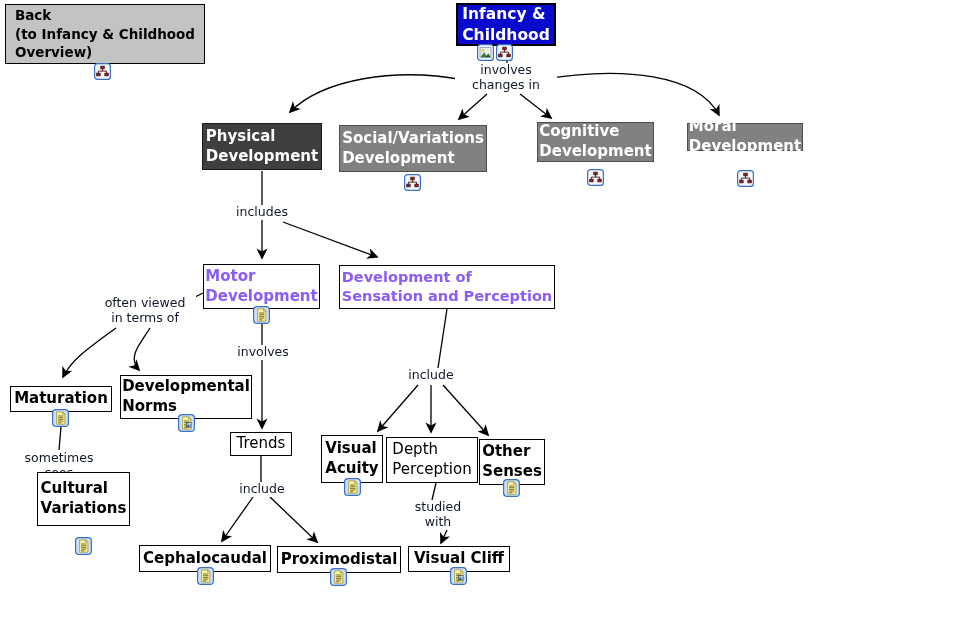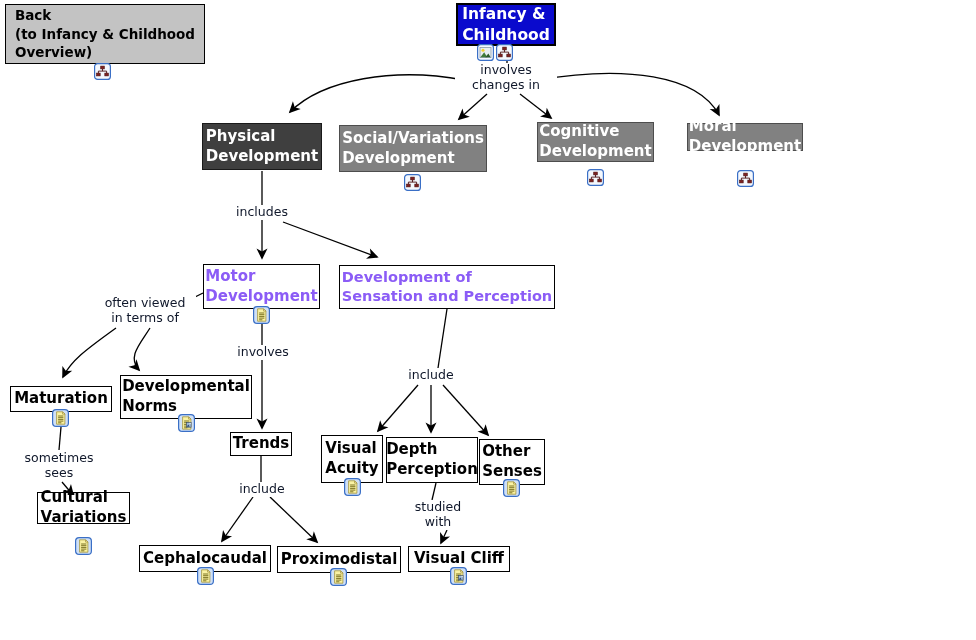--- a/index.html
+++ b/index.html
@@ -11,21 +11,21 @@
   .node{
     position:absolute;z-index:3;display:flex;align-items:center;justify-content:center;
     text-align:left;white-space:pre-line;box-sizing:border-box;line-height:1.32;
     font-weight:bold;font-size:15px;color:#000;background:#fff;border:1px solid #000;
   }
   .node-back{background:#c3c3c3;border:1px solid #000;font-size:13.5px;line-height:1.4;}
   .node-root{background:#0a0acd;color:#ffffff;border:2px solid #000;font-size:15.5px;}
   .node-dark{background:#3f3f3f;color:#fff;border:1px solid #1a1a1a;}
   .node-gray{background:#818181;color:#fff;border:1px solid #4d4d4d;}
   .node-bluetext{color:#8b5cf6;}
-  .node-normal{font-weight:bold;}
+  .node-normal{font-weight:normal;}
   .phrase{
     position:absolute;z-index:2;text-align:center;white-space:pre-line;
     font-size:12.5px;line-height:1.18;color:#0f172a;background:#fff;padding:0 1px;
   }
   .icon{position:absolute;z-index:3;width:17px;height:18px;}
   .icon svg{display:block;}
 </style>
 </head>
 <body>
 
@@ -91,21 +91,21 @@
   <div class="node node-gray" style="left:687px;top:123px;width:116px;height:28px">Moral
 Development</div>
   <div class="node node-bluetext" style="left:203px;top:264px;width:117px;height:45px">Motor
 Development</div>
   <div class="node node-bluetext" style="left:339px;top:265px;width:216px;height:44px;font-size:14.5px">Development of
 Sensation and Perception</div>
   <div class="node" style="left:10px;top:386px;width:102px;height:26px">Maturation</div>
   <div class="node" style="left:120px;top:375px;width:132px;height:44px">Developmental
 Norms</div>
   <div class="node node-normal" style="left:230px;top:432px;width:62px;height:24px">Trends</div>
-  <div class="node" style="left:37px;top:492px;width:93px;height:32px">Cultural
+  <div class="node" style="left:37px;top:472px;width:93px;height:54px">Cultural
 Variations</div>
   <div class="node" style="left:139px;top:545px;width:132px;height:27px">Cephalocaudal</div>
   <div class="node" style="left:277px;top:546px;width:124px;height:27px">Proximodistal</div>
   <div class="node" style="left:321px;top:435px;width:62px;height:48px">Visual
 Acuity</div>
   <div class="node node-normal" style="left:386px;top:437px;width:92px;height:46px">Depth
 Perception</div>
   <div class="node" style="left:479px;top:439px;width:66px;height:46px">Other
 Senses</div>
   <div class="node" style="left:408px;top:546px;width:102px;height:26px">Visual Cliff</div>

